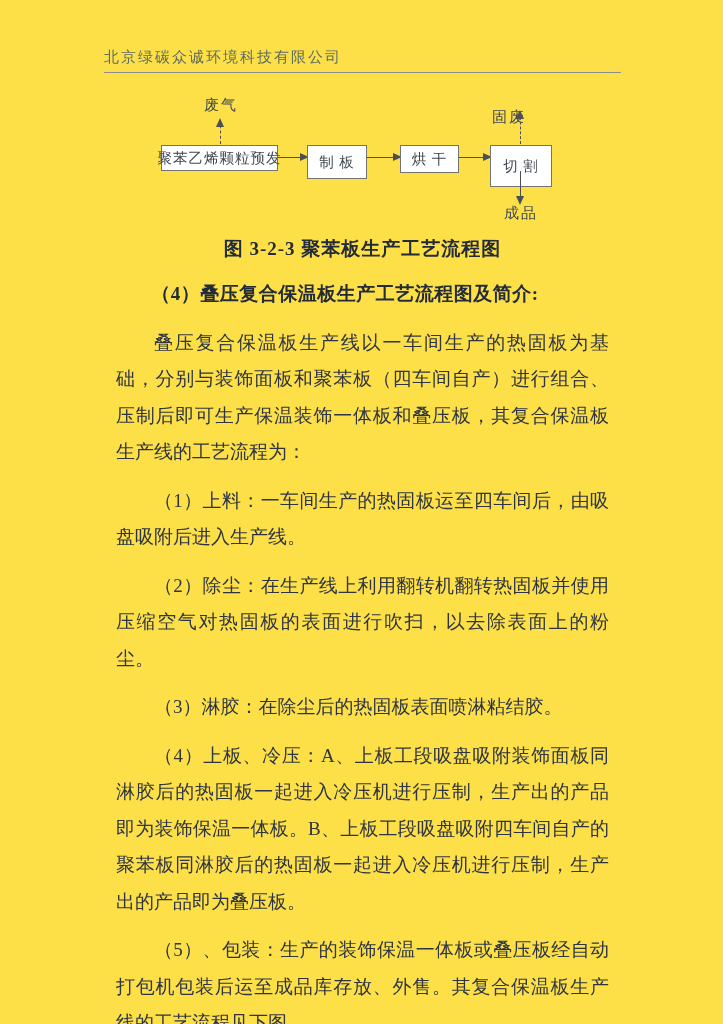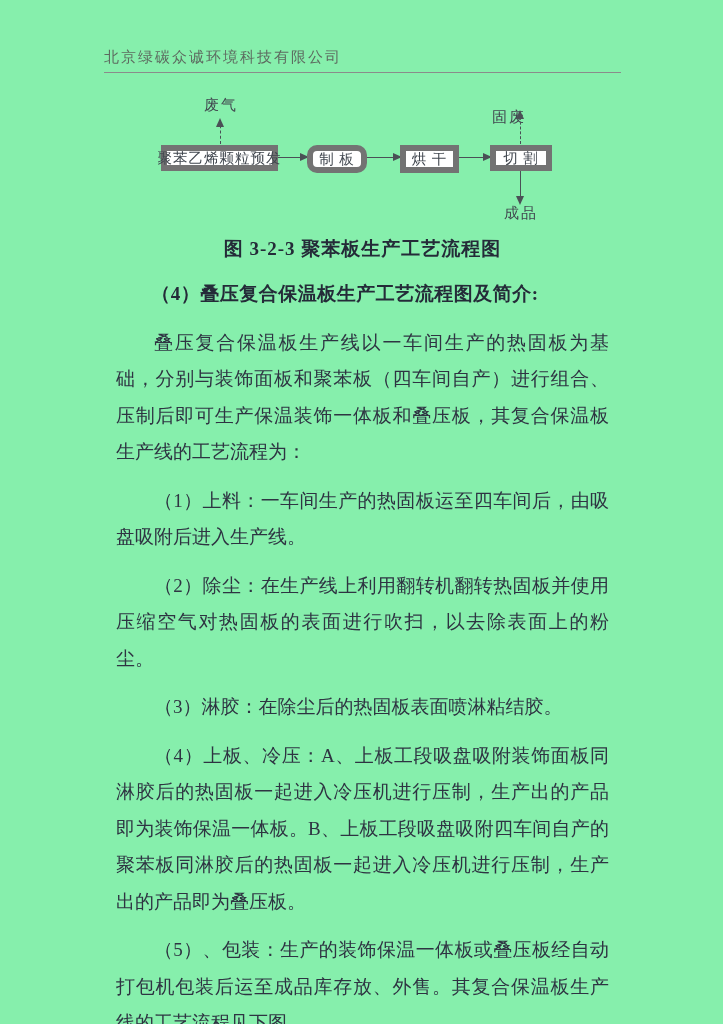--- a/index.html
+++ b/index.html
@@ -4,21 +4,21 @@
 <style>
   html, body { margin:0; padding:0; }
   body {
     background:#e9e9e9;
     font-family:"Liberation Serif","DejaVu Serif",serif;
   }
   .page {
     position:relative;
     width:723px; height:1024px;
     margin:0 auto;
-    background:#86efac;
+    background:#fde047;
     overflow:hidden;
     color:#2e3442;
   }
 
   
   .header {
     position:absolute; left:104px; top:48px; width:517px;
     display:flex; justify-content:space-between; align-items:flex-end;
     border-bottom:1px solid #8b8b8b;
     padding-bottom:5px;
@@ -27,21 +27,21 @@
   .header .company { color:#5d6b60; letter-spacing:2px; }
   .header .archive { color:#323a4a; }
   .header .archive .num { font-weight:600; letter-spacing:0.5px; margin-left:10px; }
 
   
   .diagram { position:absolute; left:104px; top:90px; width:517px; height:142px;
              color:#41474f; font-size:15px; }
   .dg-label { position:absolute; white-space:nowrap; letter-spacing:2px; }
   .dg-box {
     position:absolute; box-sizing:border-box;
-    border:6px solid #737373;
+    border:1px solid #737373;
     display:flex; align-items:center; justify-content:center;
     white-space:nowrap; font-size:14.5px; letter-spacing:1px;
     background:#fff;
   }
   .harrow { position:absolute; height:0; border-top:1.5px solid #4a5056; }
   .harrow::after {
     content:''; position:absolute; right:-2px; top:-4.8px;
     border-left:9px solid #4a5056;
     border-top:4px solid transparent; border-bottom:4px solid transparent;
   }
@@ -88,27 +88,27 @@
     <span class="company">北京绿碳众诚环境科技有限公司</span>
   </div>
 
   <div class="diagram">
     <span class="dg-label" style="left:100px; top:6px;">废气</span>
     <div class="varrow dashed up" style="left:116px; top:30px; height:24px;"></div>
 
     <div class="dg-box" style="left:57px; top:55px; width:117px; height:26px;">聚苯乙烯颗粒预发</div>
     <div class="harrow" style="left:174px; top:67px; width:29px;"></div>
 
-    <div class="dg-box" style="left:203px; top:55px; width:60px; height:28px;border-radius:10px;">制 板</div>
+    <div class="dg-box" style="left:203px; top:55px; width:60px; height:34px;">制 板</div>
     <div class="harrow" style="left:263px; top:67px; width:33px;"></div>
 
     <div class="dg-box" style="left:296px; top:55px; width:59px; height:28px;">烘 干</div>
     <div class="harrow" style="left:355px; top:67px; width:31px;"></div>
 
-    <div class="dg-box" style="left:386px; top:55px; width:62px; height:26px;">切 割</div>
+    <div class="dg-box" style="left:386px; top:55px; width:62px; height:42px;">切 割</div>
 
     <span class="dg-label" style="left:388px; top:-2px;margin-top:20px;">固废</span>
     <div class="varrow dashed up" style="left:416px; top:22px; height:32px;"></div>
 
     <div class="varrow solid down" style="left:416px; top:81px; height:32px;"></div>
     <span class="dg-label" style="left:400px; top:114px;">成品</span>
   </div>
 
   <div class="caption">图 3-2-3 聚苯板生产工艺流程图</div>
 

